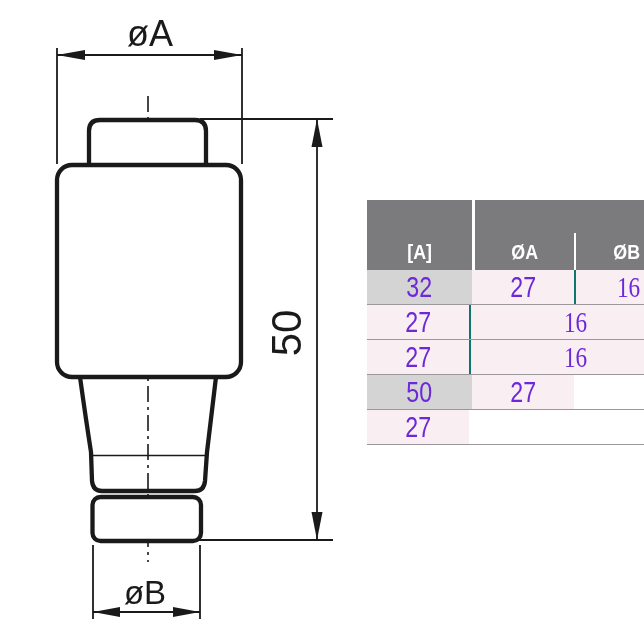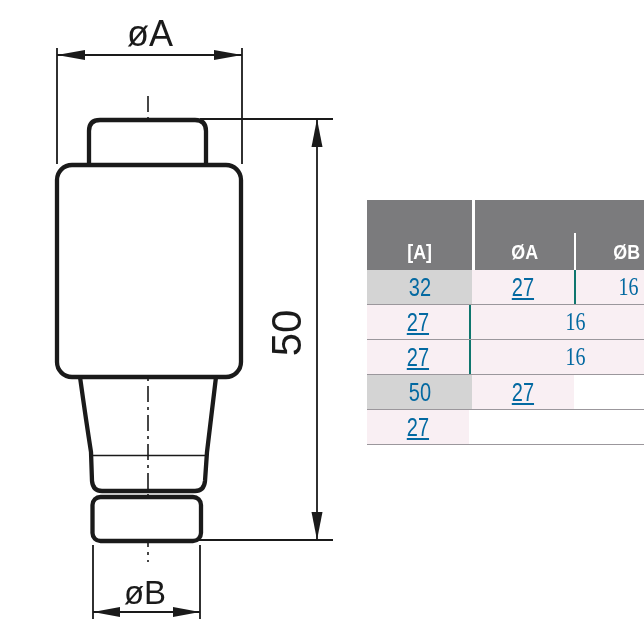--- a/index.html
+++ b/index.html
@@ -65,25 +65,25 @@
     display: flex;
     height: 35px;
     box-sizing: border-box;
     border-bottom: 1px solid #9b979c;
   }
   .cell {
     box-sizing: border-box;
     display: flex;
     align-items: center;
     justify-content: center;
-    font-size: 25px;
-    color: #0369a1;
+    font-size: 29px;
+    color: #6d28d9;
   }
   .c-amp { width: 105px; background: #d4d4d4; }
-  .c-val { width: 102px; background: #f9eff3; text-decoration: underline; }
+  .c-val { width: 102px; background: #f9eff3; }
   .c-val-last { flex: 1; background: #f9eff3; border-left: 2px solid #0f766e; font-family: Liberation Serif, serif; }
   .cond  { display: inline-block; transform: scaleX(0.80); }
   .cond-h { display: inline-block; transform: scaleX(0.85); }
 </style>
 </head>
 <body>
 
 <div class="canvas">
 
   <svg class="drawing-svg" width="644" height="644" viewBox="0 0 644 644">

